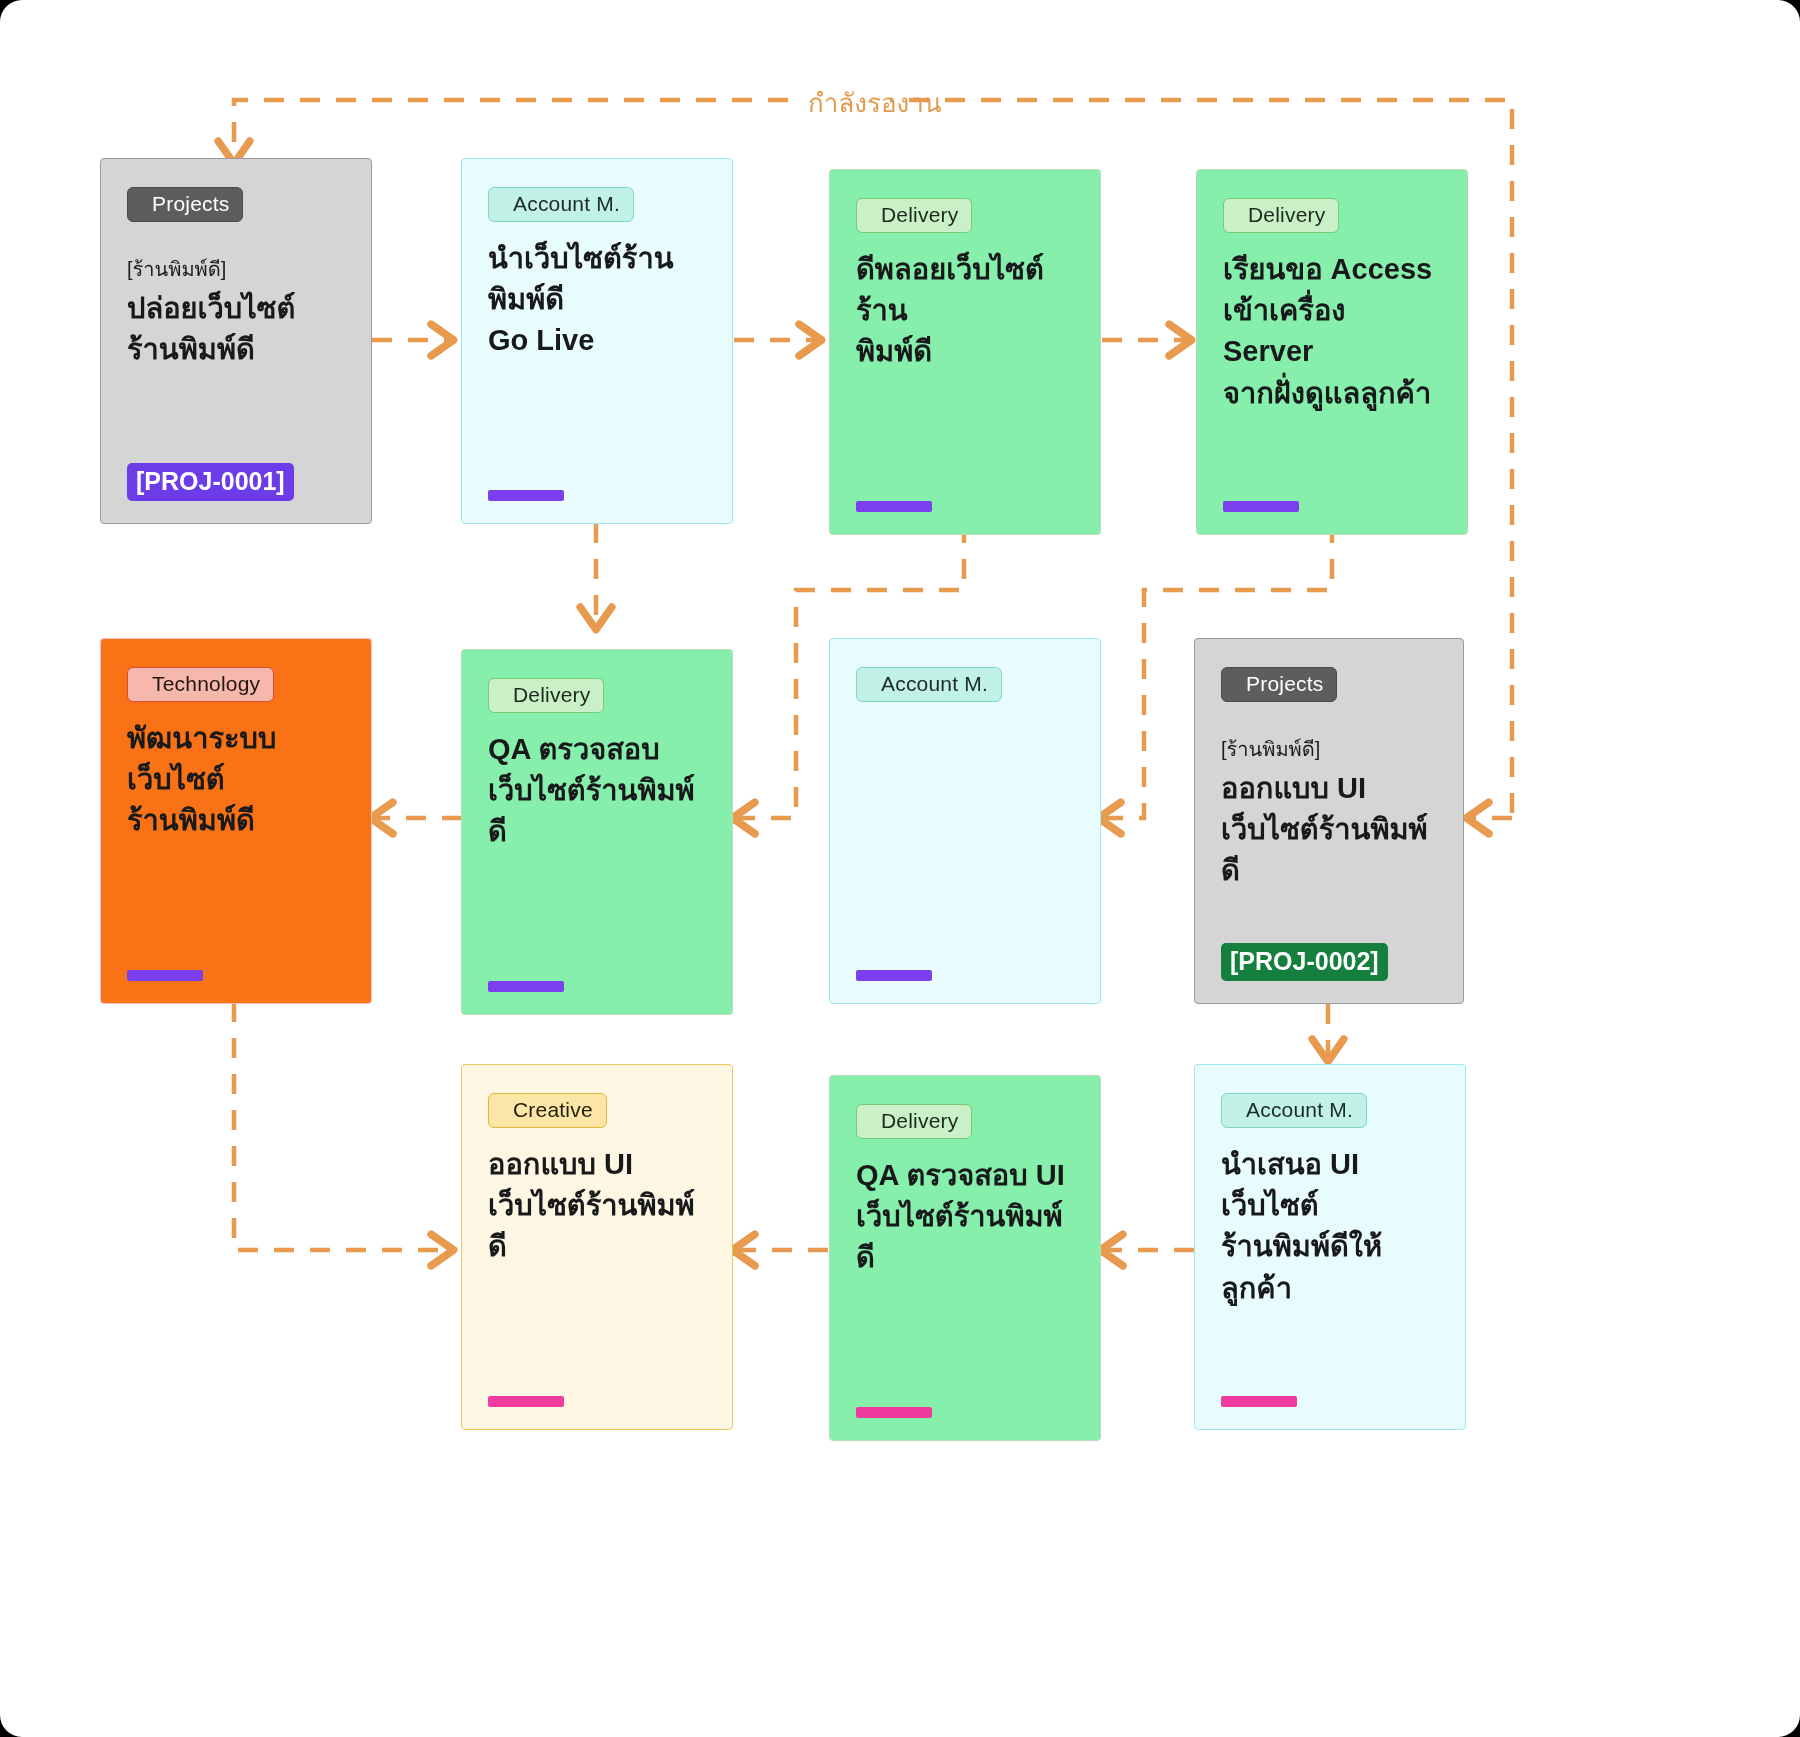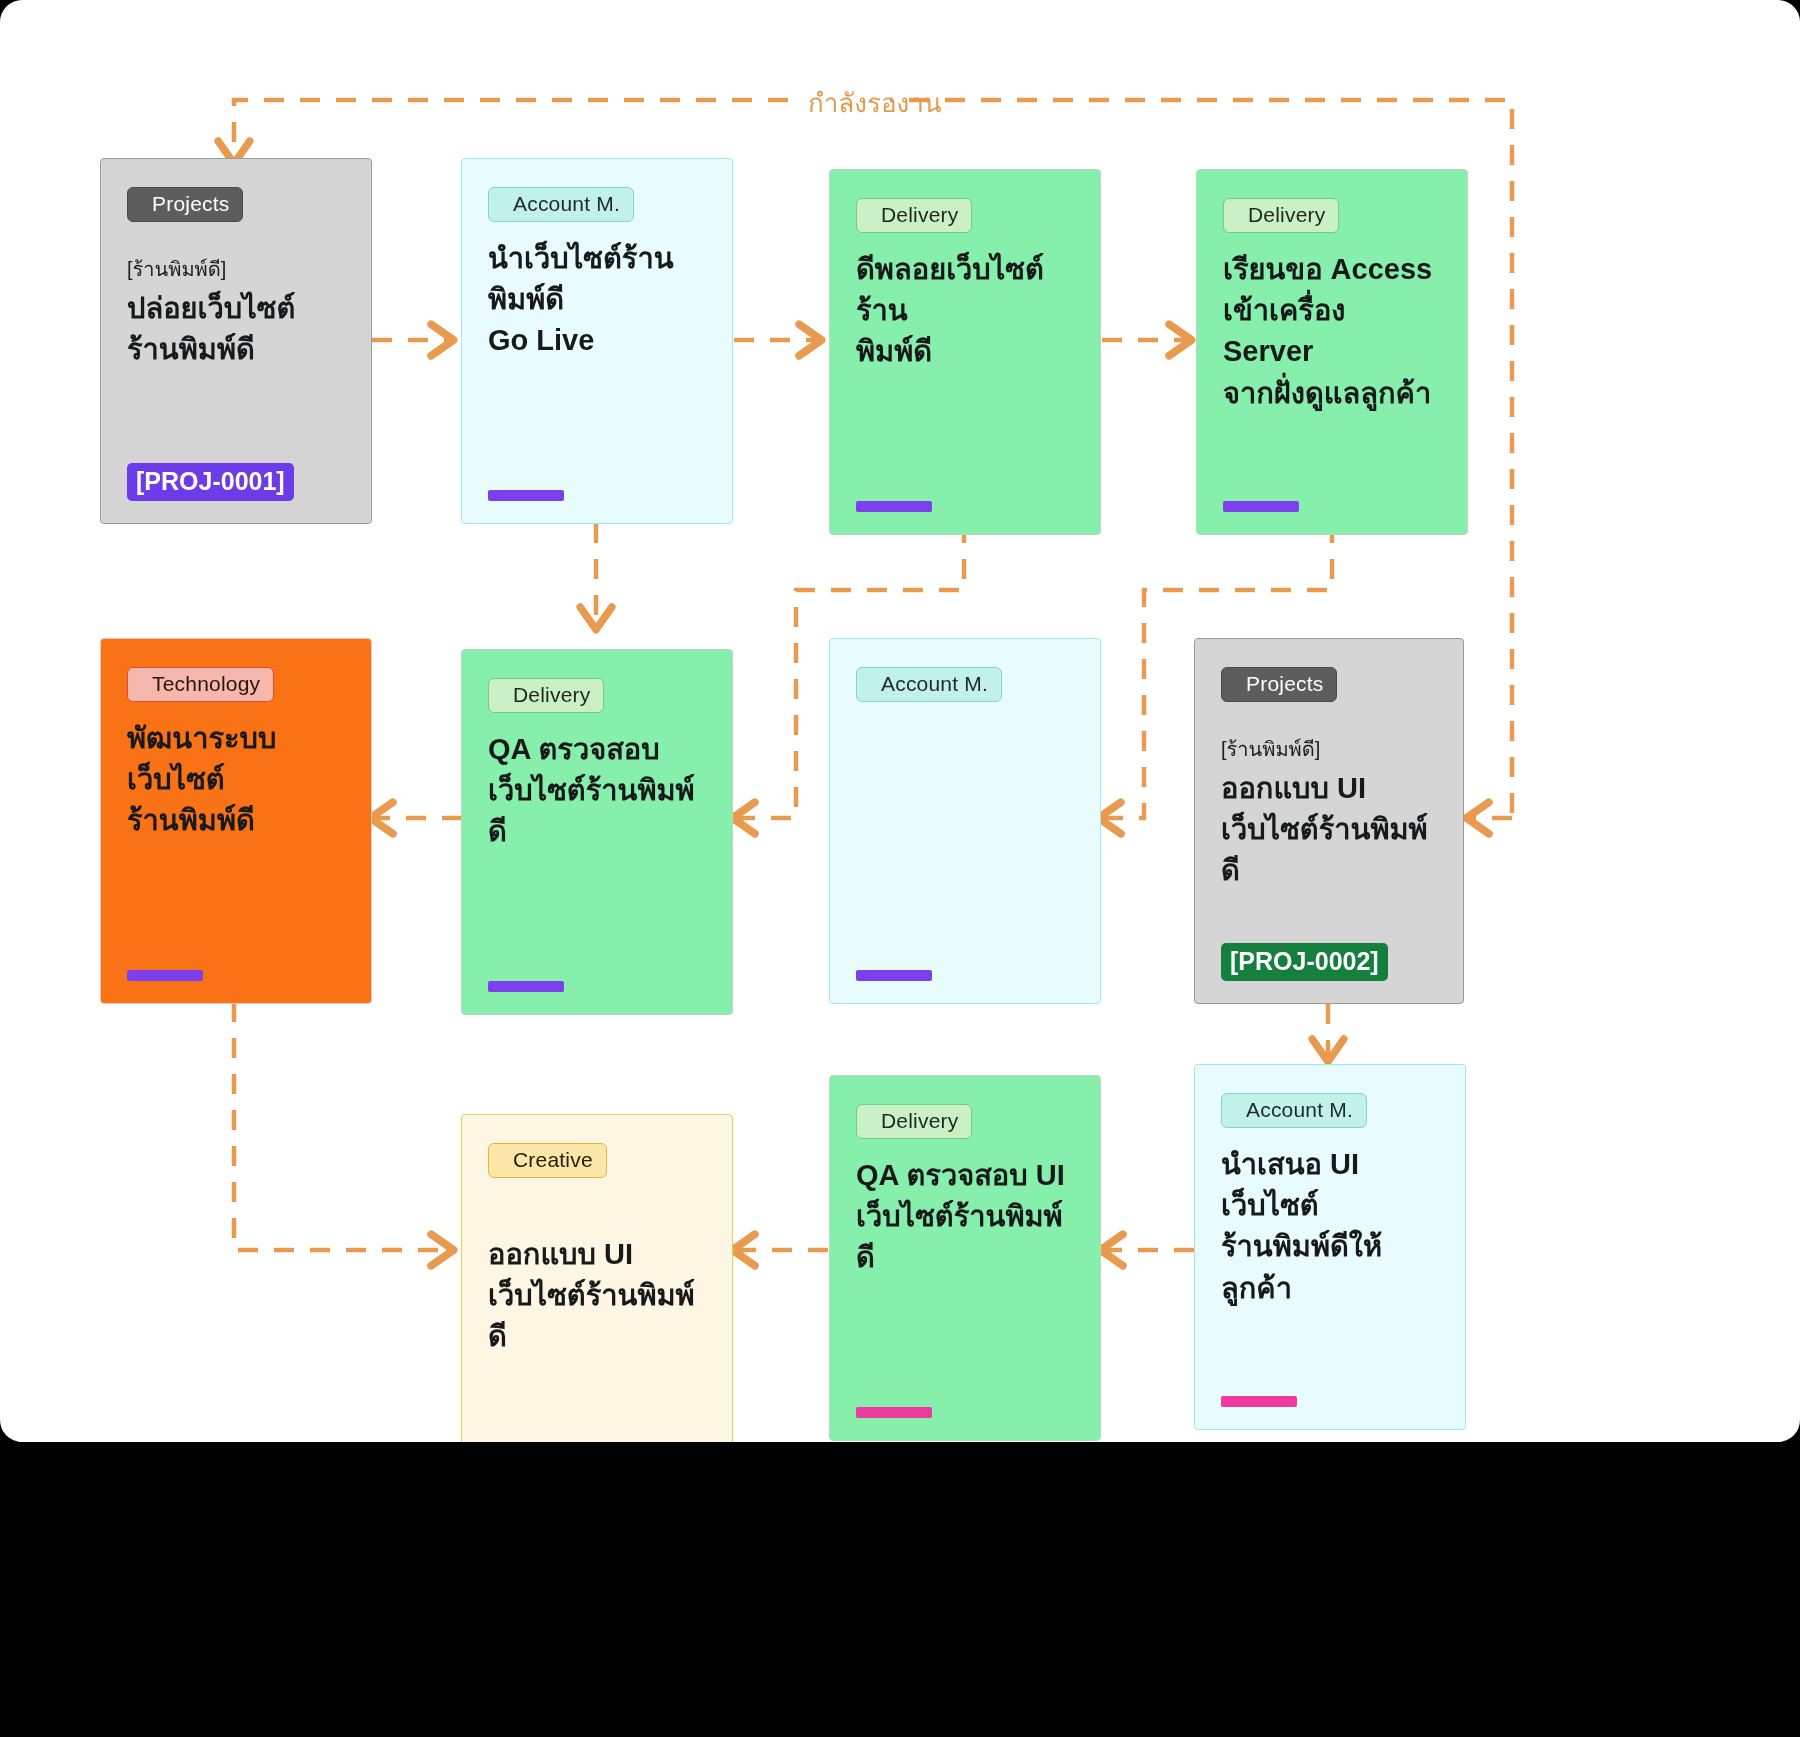--- a/index.html
+++ b/index.html
@@ -3,21 +3,21 @@
 <meta charset="utf-8">
 <style>
   * { box-sizing: border-box; margin: 0; padding: 0; }
   html, body {
     width: 1800px; height: 1737px;
     background: #000000;
     font-family: "Liberation Sans", "DejaVu Sans", sans-serif;
   }
   #canvas {
     position: relative;
-    width: 1800px; height: 1442px;
+    width: 1800px; height: 1737px;
     background: #ffffff;
     border-radius: 22px;
     overflow: hidden;
   }
   #board {
     position: absolute;
     left: 18px; top: 18px;
     width: 1764px; height: 1701px;
     background: #ffffff;
     border-radius: 14px;
@@ -201,21 +201,21 @@
     </div>
 
     <div class="card gray" style="left:1176px; top:620px; width:270px; height:366px;">
       <span class="chip projects">Projects</span>
       <div class="proj-tag">[ร้านพิมพ์ดี]</div>
       <div class="title" style="margin-top:6px">ออกแบบ UI
 เว็บไซต์ร้านพิมพ์ดี</div>
       <div class="idbadge pink">[PROJ-0002]</div>
     </div>
 
-    <div class="card yellow" style="left:443px; top:1096px; width:272px; height:366px;gap:40px;">
+    <div class="card yellow" style="left:443px; top:1046px; width:272px; height:366px;">
       <span class="chip creative">Creative</span>
       <div class="title tight">ออกแบบ UI
 เว็บไซต์ร้านพิมพ์ดี</div>
       <div class="bar pinkbar"></div>
     </div>
 
     <div class="card green" style="left:811px; top:1046px; width:272px; height:366px;">
       <span class="chip delivery">Delivery</span>
       <div class="title tight">QA ตรวจสอบ UI
 เว็บไซต์ร้านพิมพ์ดี</div>

